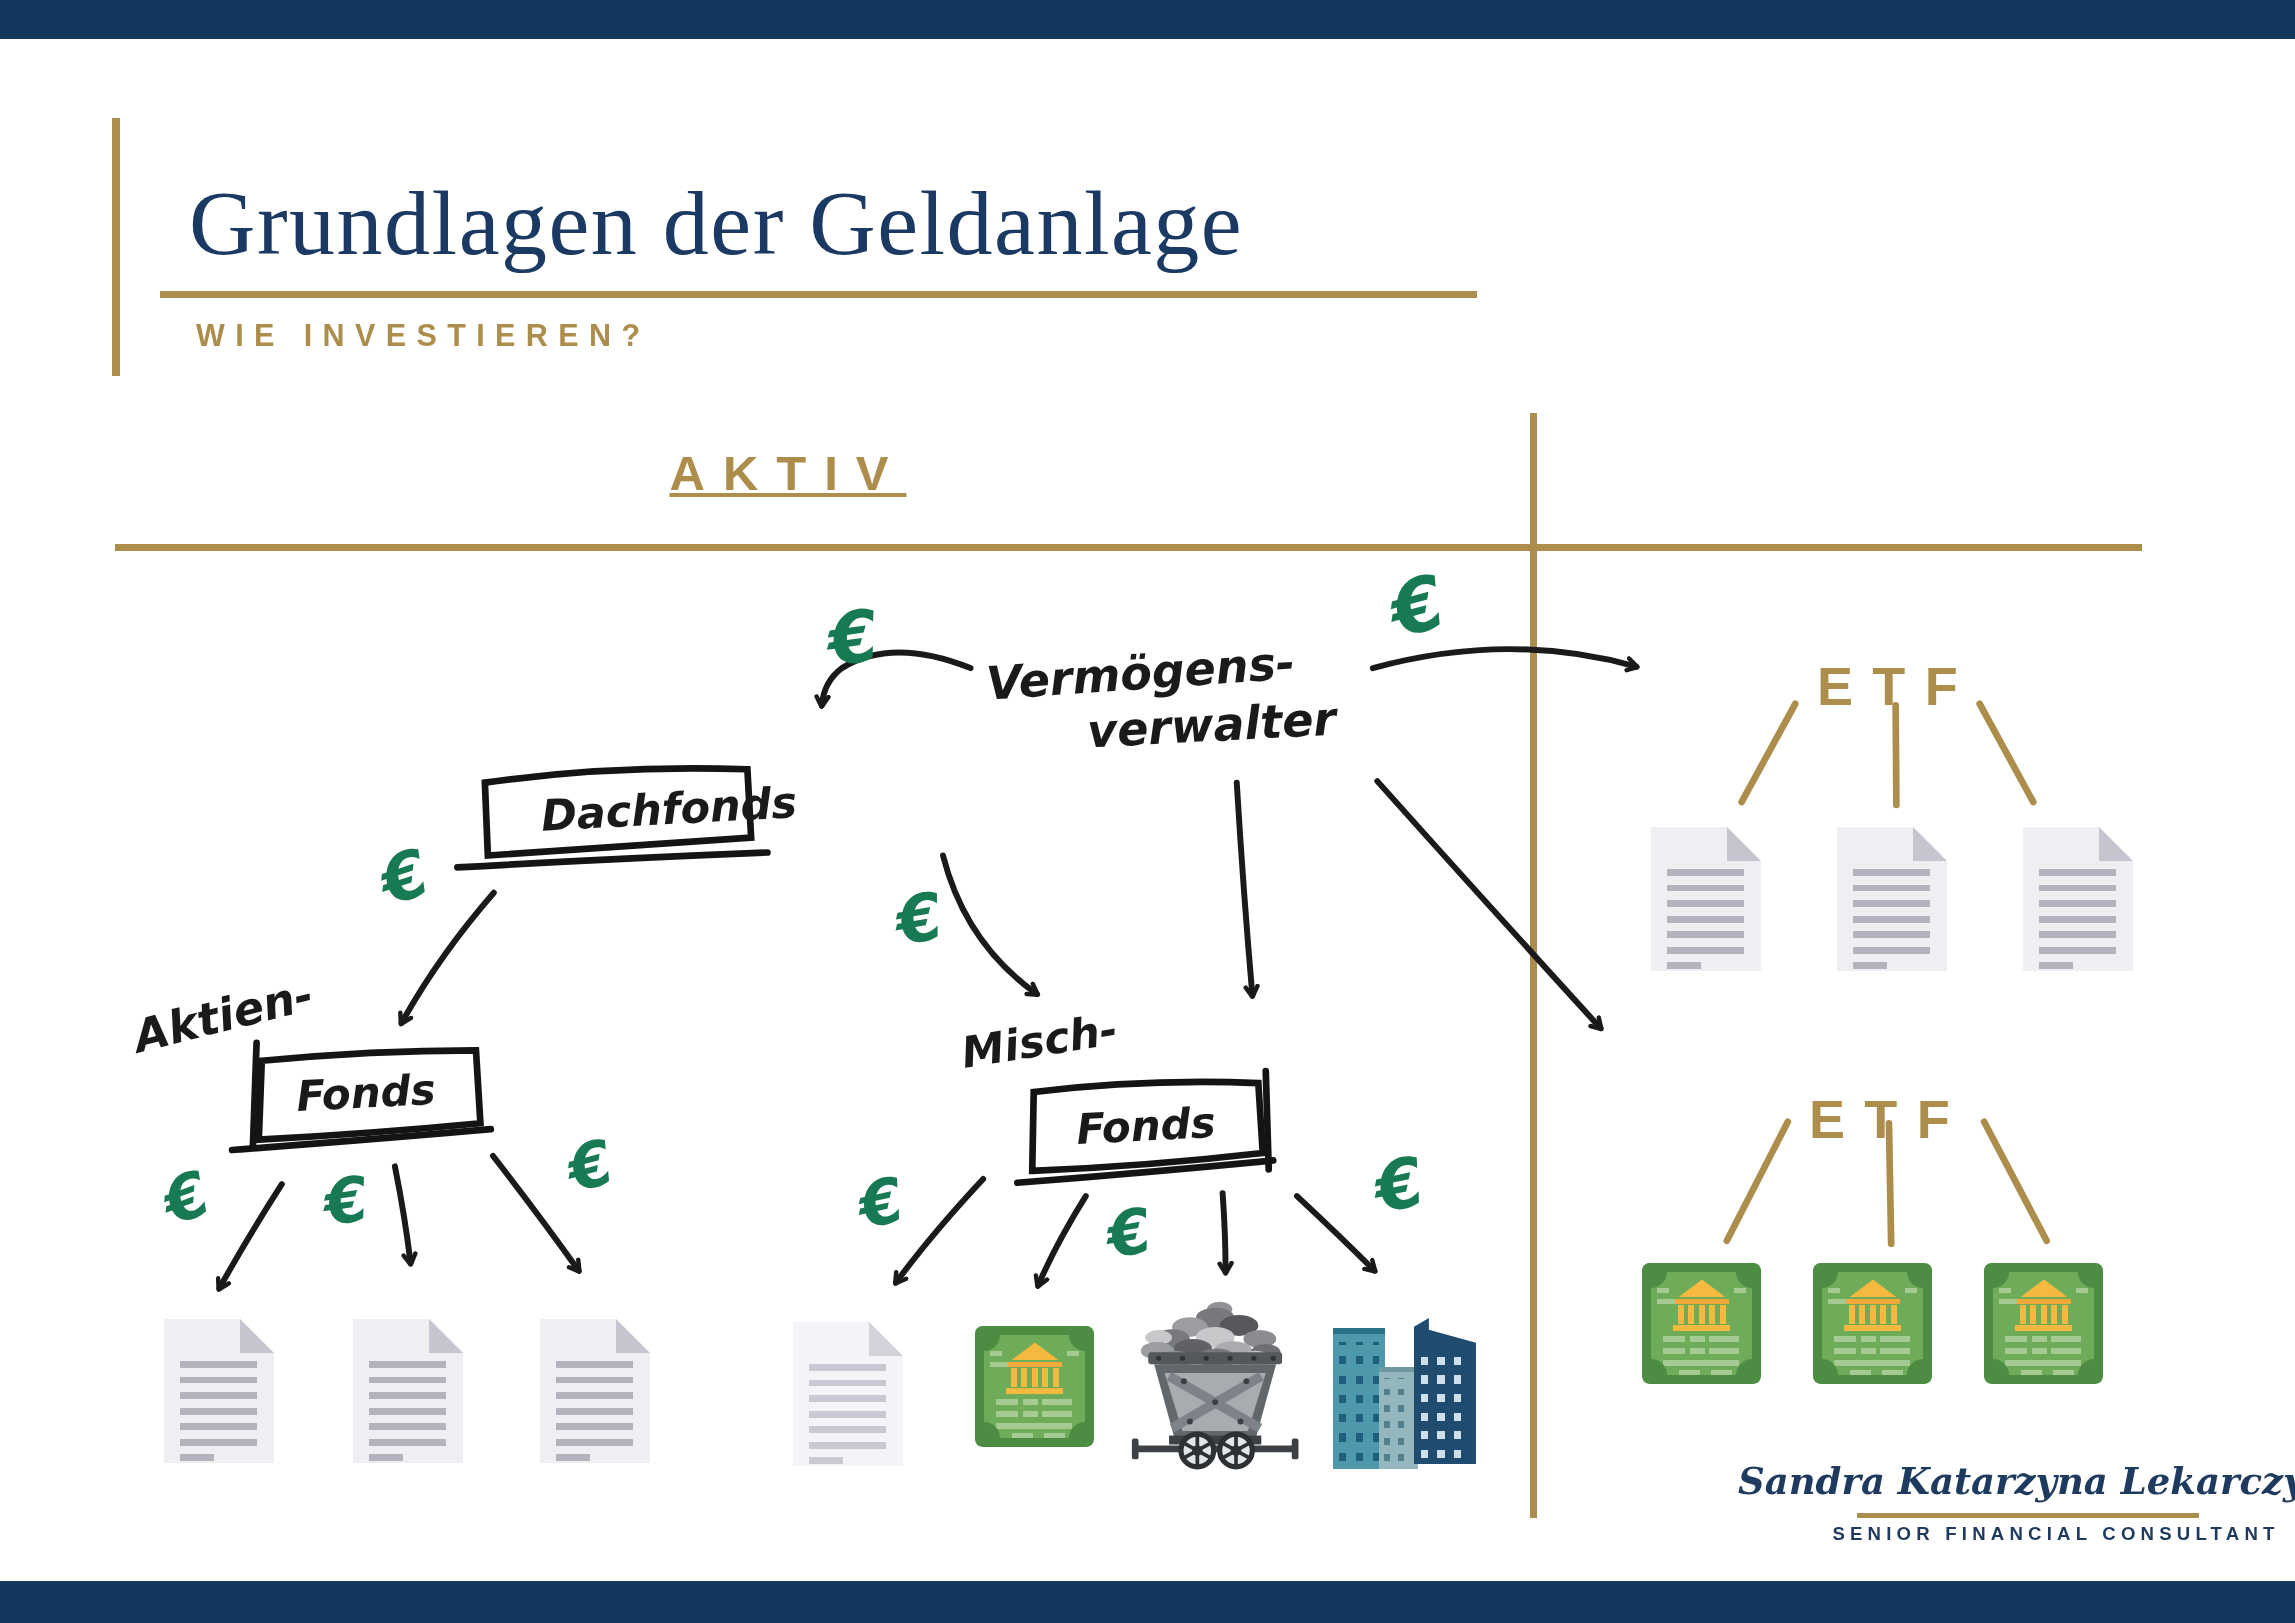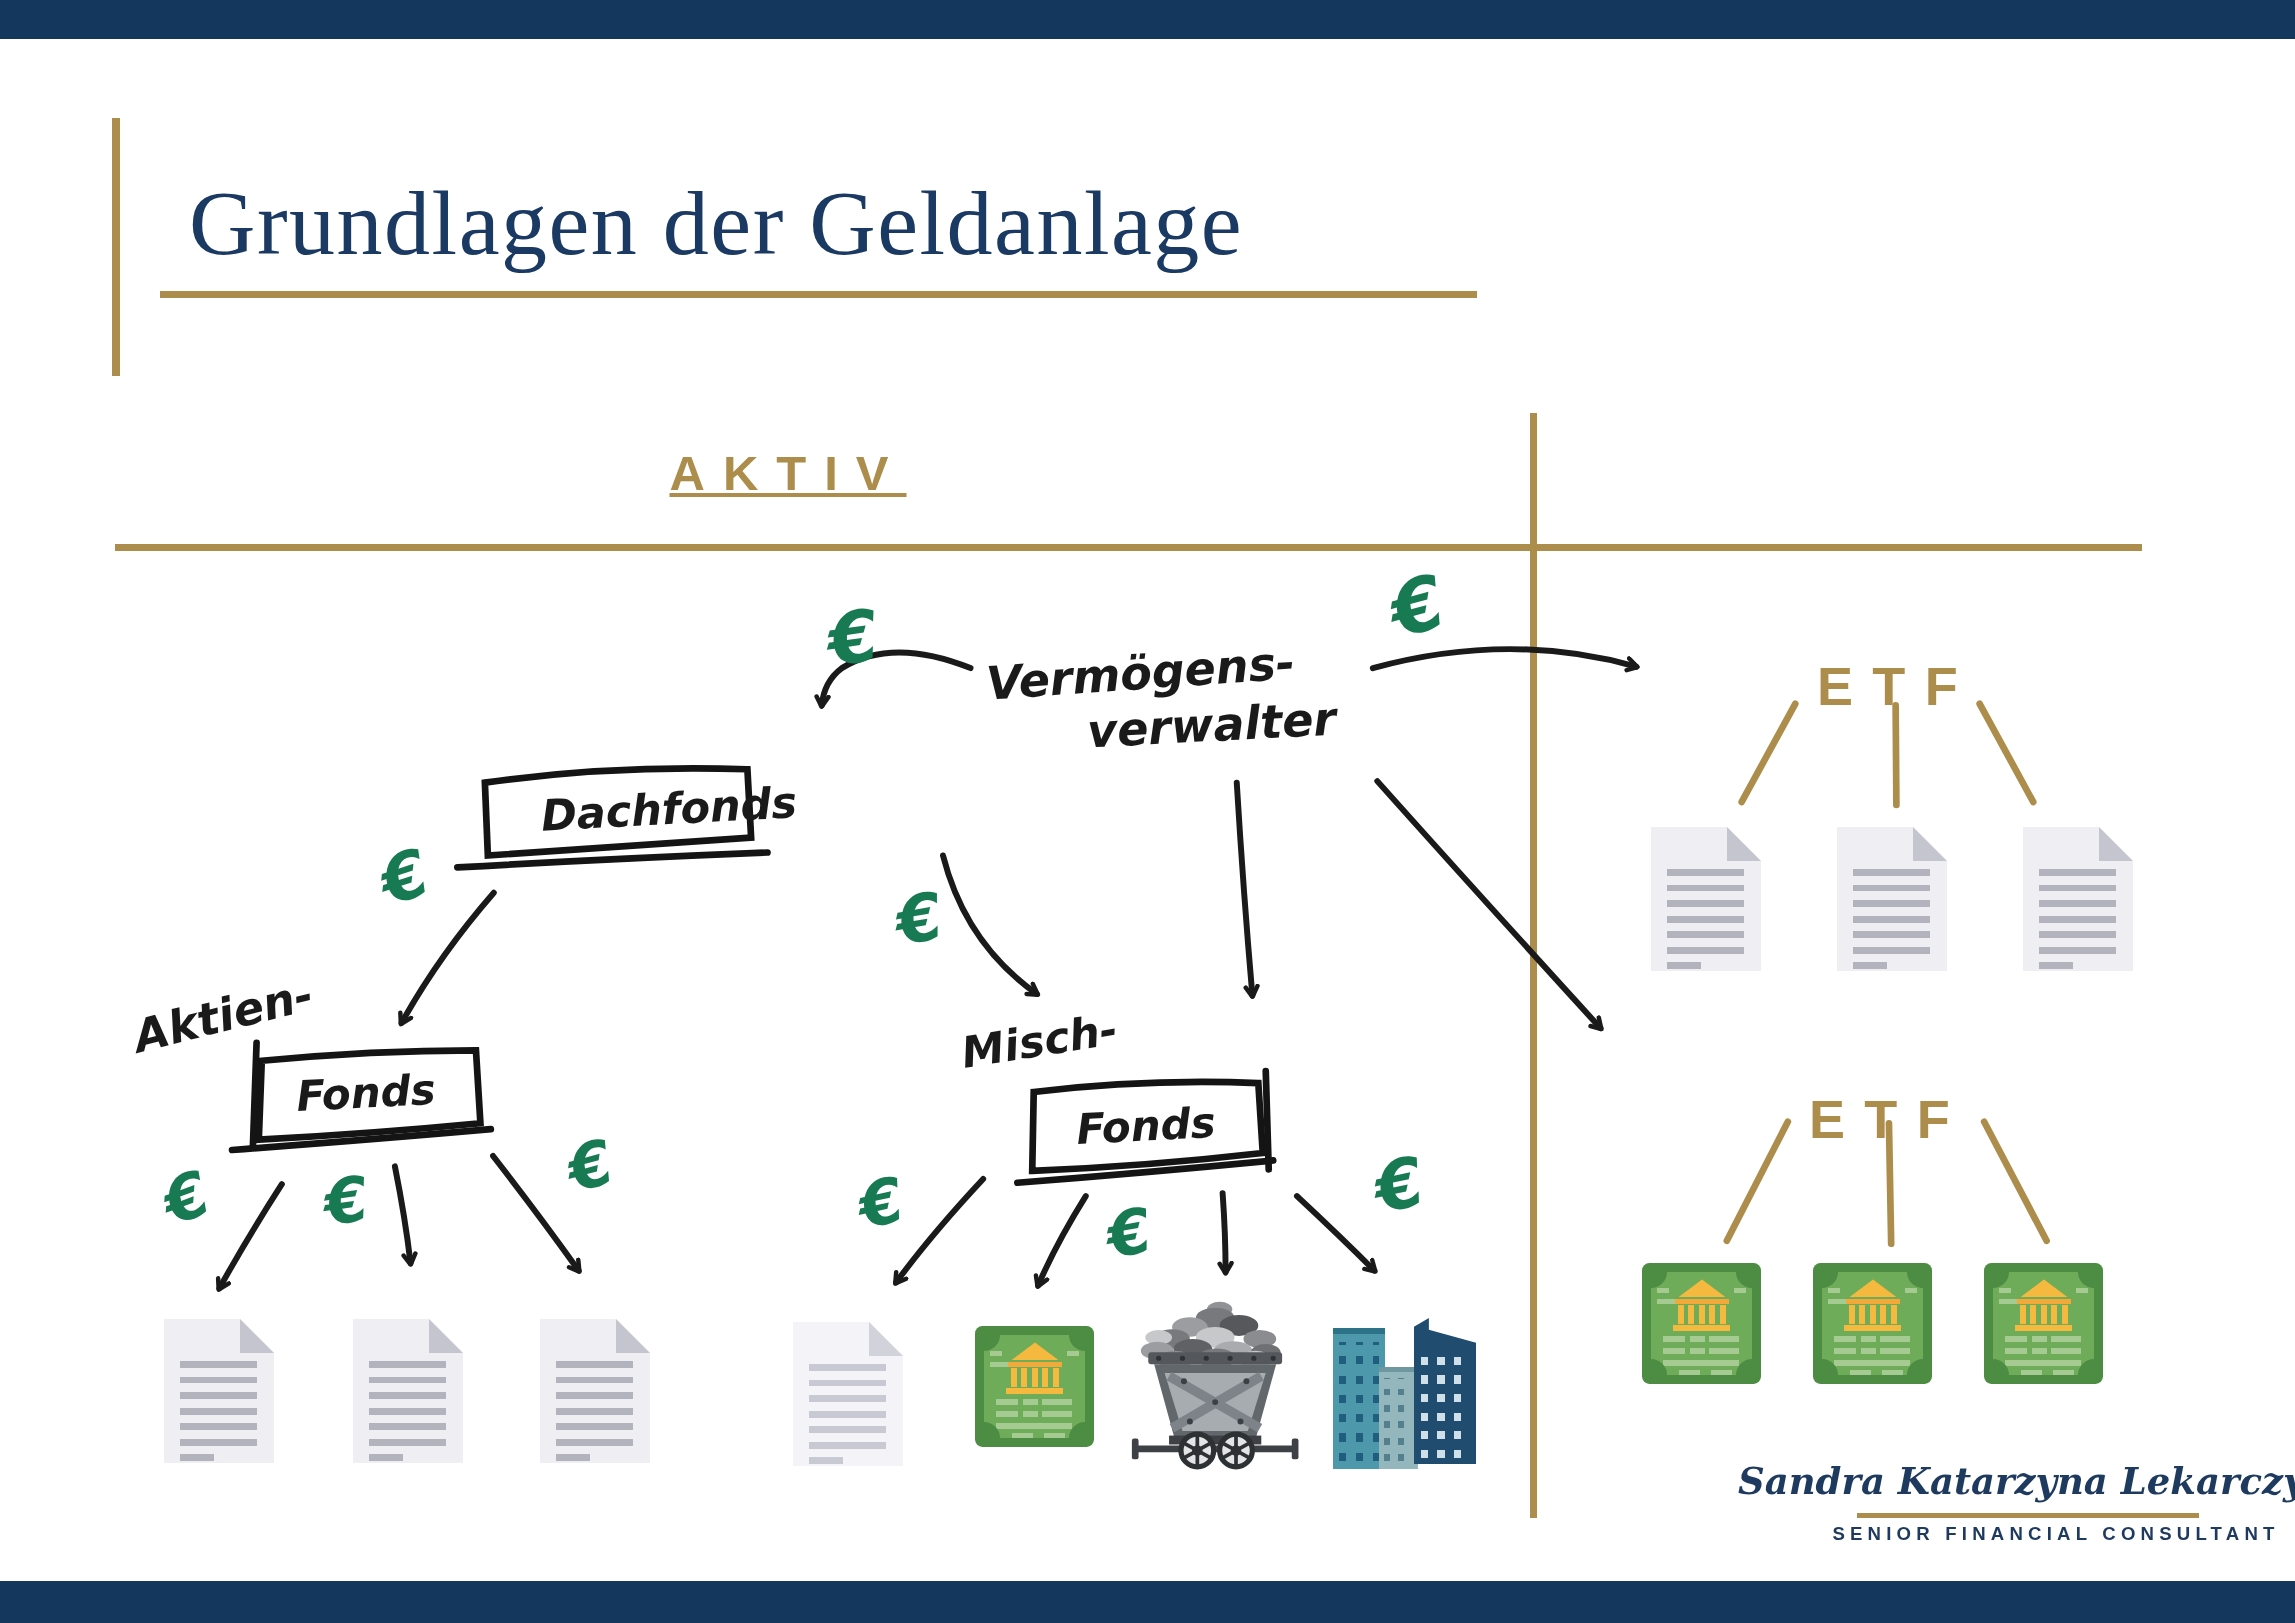--- a/index.html
+++ b/index.html
@@ -108,20 +108,21 @@
 </head>
 <body>
 
 <div class="slide">
 
   <div class="bar top"></div>
 
   <div class="accent-v"></div>
   <h1 class="title">Grundlagen der Geldanlage</h1>
   <div class="title-underline"></div>
+  <div class="subtitle">WIE INVESTIEREN?</div>
 
   <div class="col-label aktiv">AKTIV</div>
   <div class="h-rule"></div>
   <div class="v-rule"></div>
 
   <svg class="overlay" width="2295" height="1624" viewBox="0 0 3086 2183">
     <defs>
       <marker id="ah" markerWidth="44" markerHeight="44" refX="15" refY="11" orient="auto" markerUnits="userSpaceOnUse">
         <path d="M3,3 L17,11 L4,19" fill="none" stroke="#1a1a1a" stroke-width="6" stroke-linecap="round" stroke-linejoin="round"></path>
       </marker>

